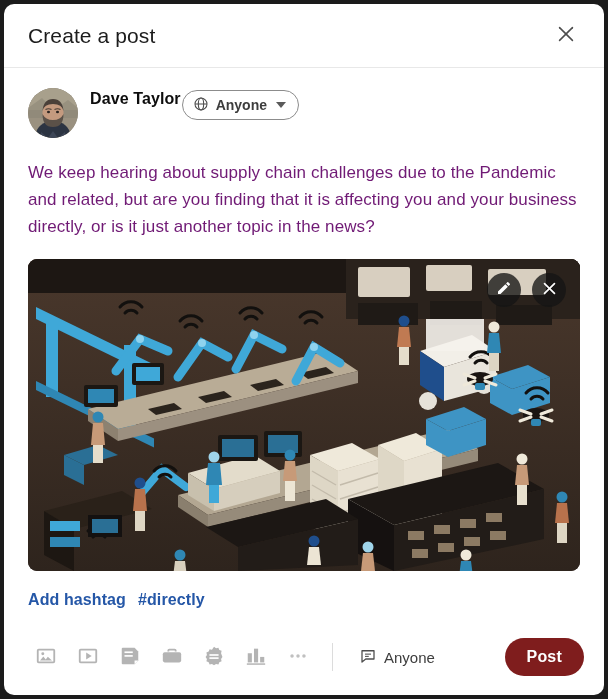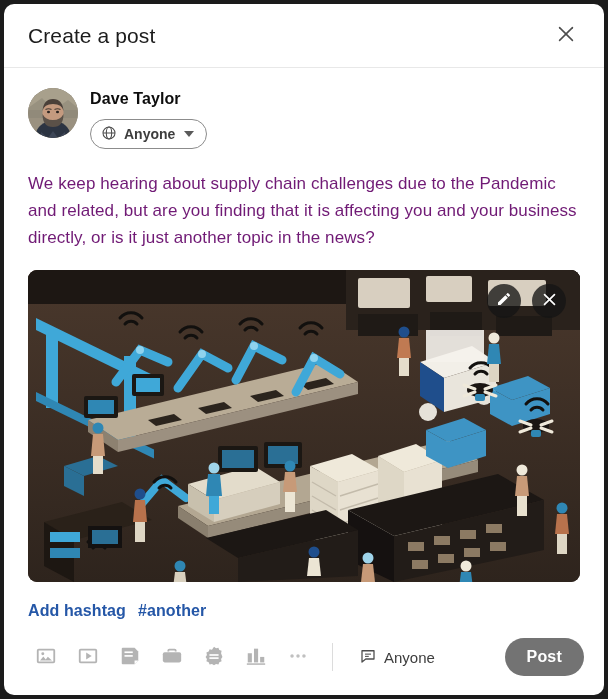--- a/index.html
+++ b/index.html
@@ -63,21 +63,21 @@
   .avatar {
     width: 50px;
     height: 50px;
     border-radius: 50%;
     overflow: hidden;
     flex: 0 0 50px;
     background: #8d8779;
     position: relative;
   }
   .avatar svg { display: block; width: 100%; height: 100%; }
-  .author-meta { display: flex; flex-direction: column; gap: 11px; padding-top: 2px; }
+  .author-meta { display: flex; flex-direction: row; gap: 1px; padding-top: 2px; }
   .author-name {
     font-size: 16px;
     font-weight: 700;
     color: #0d0d0d;
     letter-spacing: .1px;
   }
   .audience-pill {
     display: inline-flex;
     align-items: center;
     gap: 7px;
@@ -193,21 +193,21 @@
     color: #3d3d3d;
     font-weight: 400;
   }
   .post-btn {
     margin-left: auto;
     min-width: 78px;
     height: 38px;
     padding: 0 22px;
     border: none;
     border-radius: 19px;
-    background: #737373;
+    background: #7f1d1d;
     color: #fff;
     font-size: 16px;
     font-weight: 700;
     cursor: pointer;
     font-family: "Liberation Sans", sans-serif;
     letter-spacing: .2px;
     text-align: center;
   }
 </style>
 </head>
@@ -539,21 +539,21 @@
             <line x1="5" y1="5" x2="19" y2="19"></line>
             <line x1="19" y1="5" x2="5" y2="19"></line>
           </svg>
         </span>
       </button>
     </div>
   </div>
 
   <div class="hashtags">
     <span class="hashtag">Add hashtag</span>
-    <span class="hashtag">#another</span>
+    <span class="hashtag">#directly</span>
   </div>
 
   <div class="footer">
 
     <button class="tool-btn">
       <span>
         <svg width="22" height="22" viewBox="0 0 24 24" fill="#b4b4b4">
           <path d="M20 4H4a2 2 0 0 0-2 2v12a2 2 0 0 0 2 2h16a2 2 0 0 0 2-2V6a2 2 0 0 0-2-2zm0 14H4V6h16v12z"></path>
           <circle cx="8.5" cy="9.5" r="1.6"></circle>
           <path d="M5.5 17l3.6-4.4 2.6 3.1 2.3-2.8 4.5 4.1z"></path>

